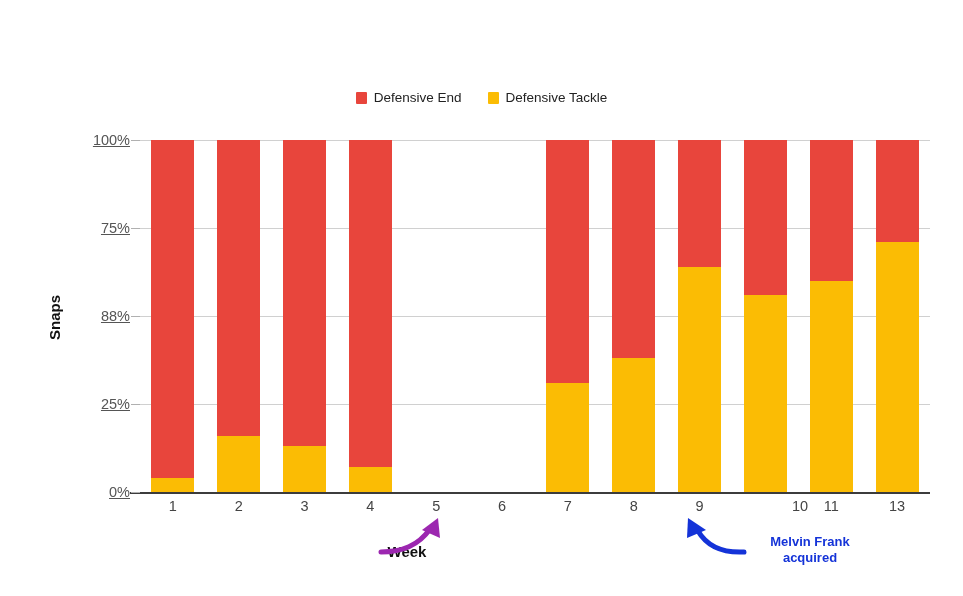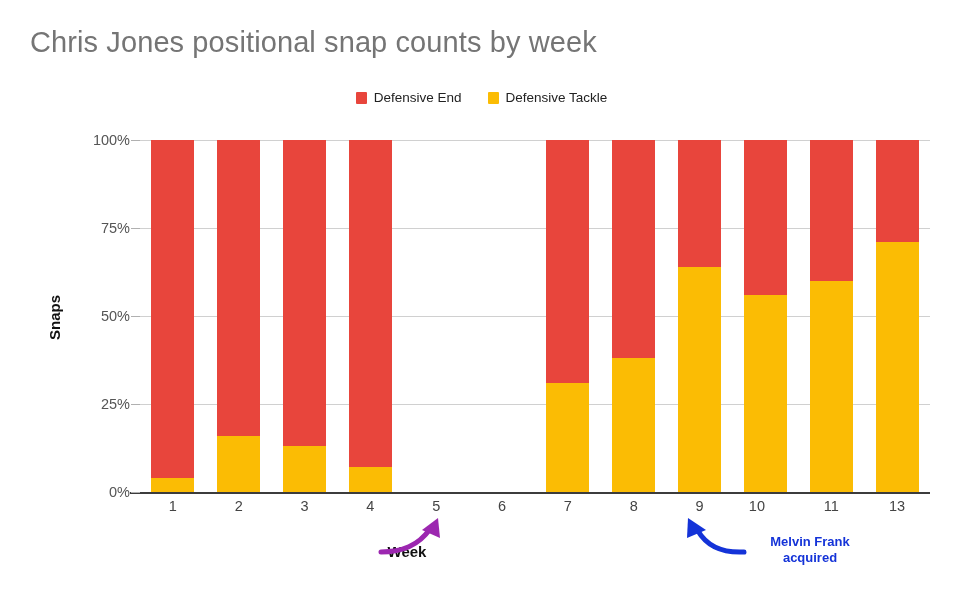--- a/index.html
+++ b/index.html
@@ -98,20 +98,21 @@
   
   .ytick {
     position: absolute;
     right: 0;
     width: 100px;
     text-align: right;
     font-size: 14.5px;
     color: #555555;
     transform: translateY(-50%);
     white-space: nowrap;
+    text-decoration: underline;
   }
   .ylabels {
     position: absolute;
     left: 20px;
     top: 140px;
     width: 110px;
     height: 352px;
   }
 
   
@@ -172,39 +173,38 @@
 
   .annot-arrow {
     position: absolute;
   }
 </style>
 </head>
 <body>
 
 <div id="chart-root">
 
-  <div class="chart-title">Chris Jones positional snap counts by week</div>
 
   <div class="legend">
     <div class="legend-item">
       <span class="legend-swatch" id="sw0" style="background: rgb(232, 69, 60);"></span>
       <span class="legend-label">Defensive End</span>
     </div>
     <div class="legend-item">
       <span class="legend-swatch" id="sw1" style="background: rgb(251, 188, 4);"></span>
       <span class="legend-label">Defensive Tackle</span>
     </div>
   </div>
 
   <div class="y-axis-title" style="left:46px; top:340px;">Snaps</div>
 
   <div class="ylabels" id="ylabels">
       <div class="ytick" style="top: 352px;">0%</div>
       <div class="ytick" style="top: 264px;">25%</div>
-      <div class="ytick" style="top: 176px;">50%</div>
+      <div class="ytick" style="top: 176px;">88%</div>
       <div class="ytick" style="top: 88px;">75%</div>
       <div class="ytick" style="top: 0px;">100%</div>
     </div>
 
   <div class="plot" id="plot">
     <div class="axis-baseline"></div>
   <div class="tick-mark" style="top: 352px;"></div>
       <div class="gridline" style="top: 264px;"></div>
       <div class="tick-mark" style="top: 264px;"></div>
       <div class="gridline" style="top: 176px;"></div>
@@ -258,21 +258,21 @@
   <div id="xlabels">
       <div class="xtick-label" style="left: 142.917px;">1</div>
       <div class="xtick-label" style="left: 208.75px;">2</div>
       <div class="xtick-label" style="left: 274.583px;">3</div>
       <div class="xtick-label" style="left: 340.417px;">4</div>
       <div class="xtick-label" style="left: 406.25px;">5</div>
       <div class="xtick-label" style="left: 472.083px;">6</div>
       <div class="xtick-label" style="left: 537.917px;">7</div>
       <div class="xtick-label" style="left: 603.75px;">8</div>
       <div class="xtick-label" style="left: 669.583px;">9</div>
-      <div class="xtick-label" style="left: 705px; text-align: right;">10</div>
+      <div class="xtick-label" style="left: 770px;">10</div>
       <div class="xtick-label" style="left: 801.25px;">11</div>
       <div class="xtick-label" style="left: 867.083px;">13</div>
     </div>
 
   <div class="x-axis-title">Week</div>
 
   <svg class="annot-arrow" style="left:378px; top:516px;" width="72" height="46" viewBox="0 0 72 46">
     <path d="M 3 36 C 24 36, 40 30, 52 13" stroke="#9c27b0" stroke-width="5" fill="none" stroke-linecap="round"></path>
     <path d="M 60 2 L 62 22 L 44 14 Z" fill="#9c27b0"></path>
   </svg>

